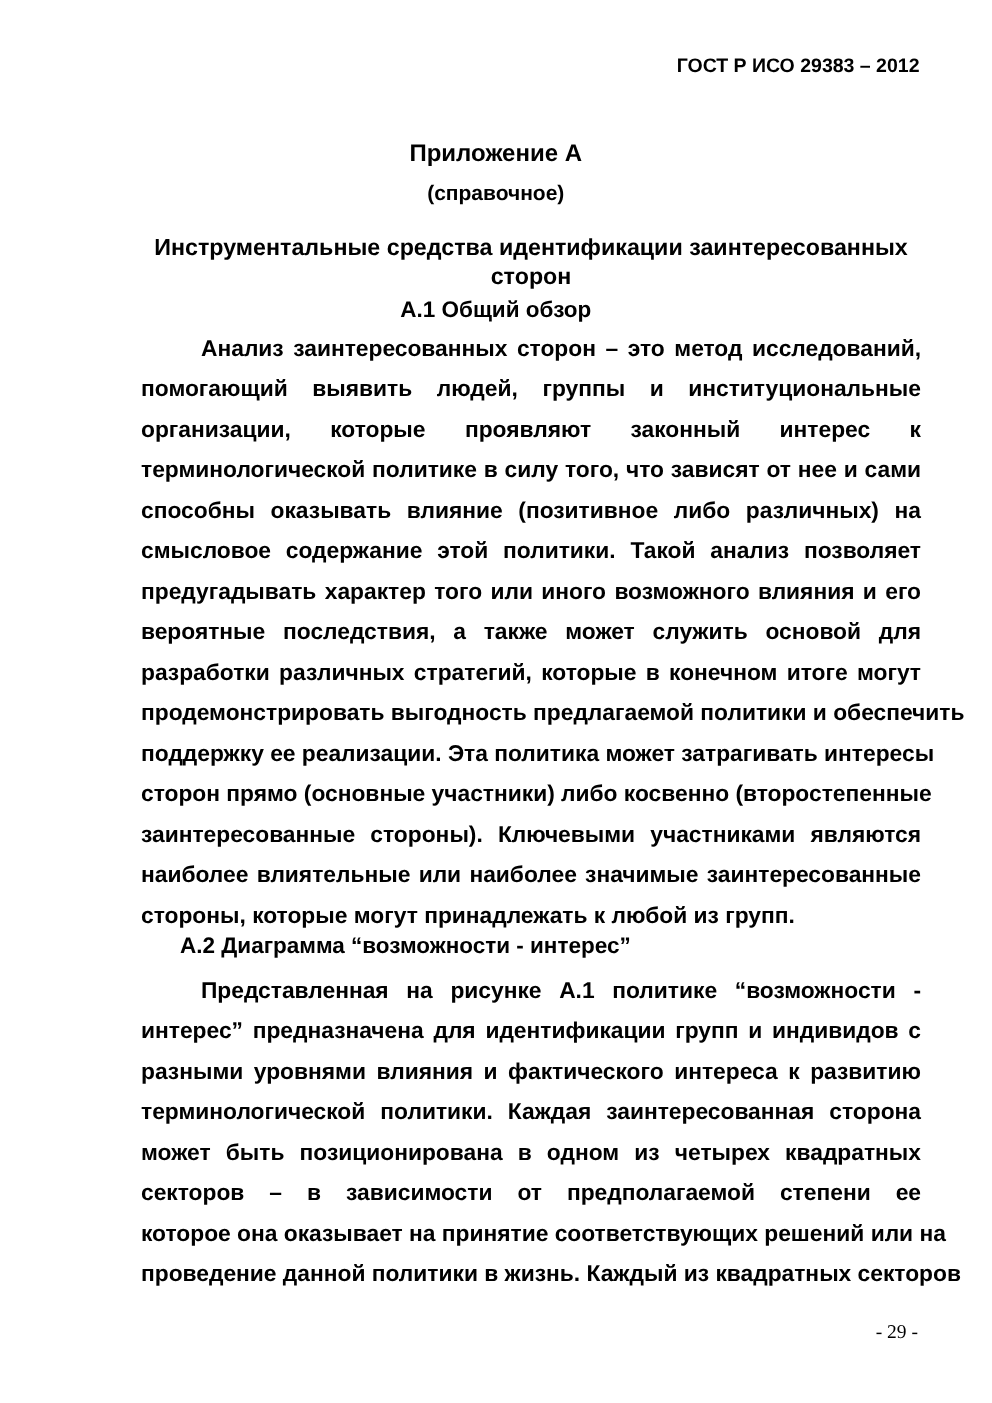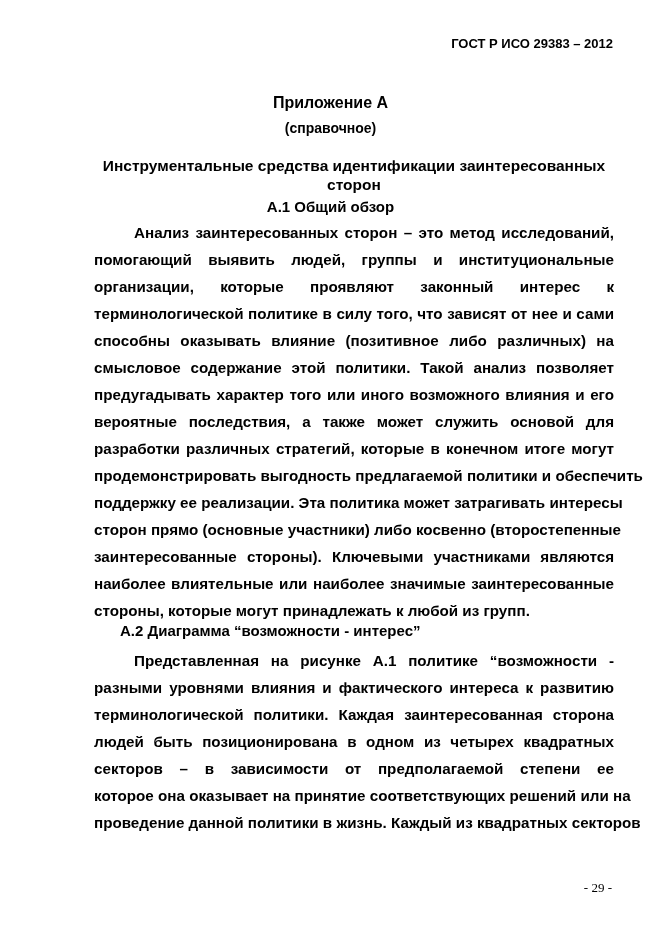--- a/index.html
+++ b/index.html
@@ -75,22 +75,23 @@
     <span class="line">сторон прямо (основные участники) либо косвенно (второстепенные</span>
     <span class="line">заинтересованные стороны). Ключевыми участниками являются</span>
     <span class="line">наиболее влиятельные или наиболее значимые заинтересованные</span>
     <span class="line last">стороны, которые могут принадлежать к любой из групп.</span>
   </div>
 
   <div class="section-a2">А.2 Диаграмма “возможности - интерес”</div>
 
   <div class="body-block" style="top:647px;">
     <span class="line indent">Представленная на рисунке А.1 политике “возможности -</span>
+    <span class="line">интерес”  предназначена для идентификации групп и индивидов с</span>
     <span class="line">разными уровнями влияния и фактического интереса к развитию</span>
     <span class="line">терминологической политики. Каждая заинтересованная сторона</span>
-    <span class="line">людей быть позиционирована в одном из четырех квадратных</span>
+    <span class="line">может быть позиционирована в одном из четырех квадратных</span>
     <span class="line">секторов – в зависимости от предполагаемой степени ее</span>
     <span class="line">которое она оказывает на принятие соответствующих решений или на</span>
     <span class="line">проведение данной политики в жизнь. Каждый из квадратных секторов</span>
   </div>
 
   <div class="page-number">- 29 -</div>
 </div>
 
 </body></html>

